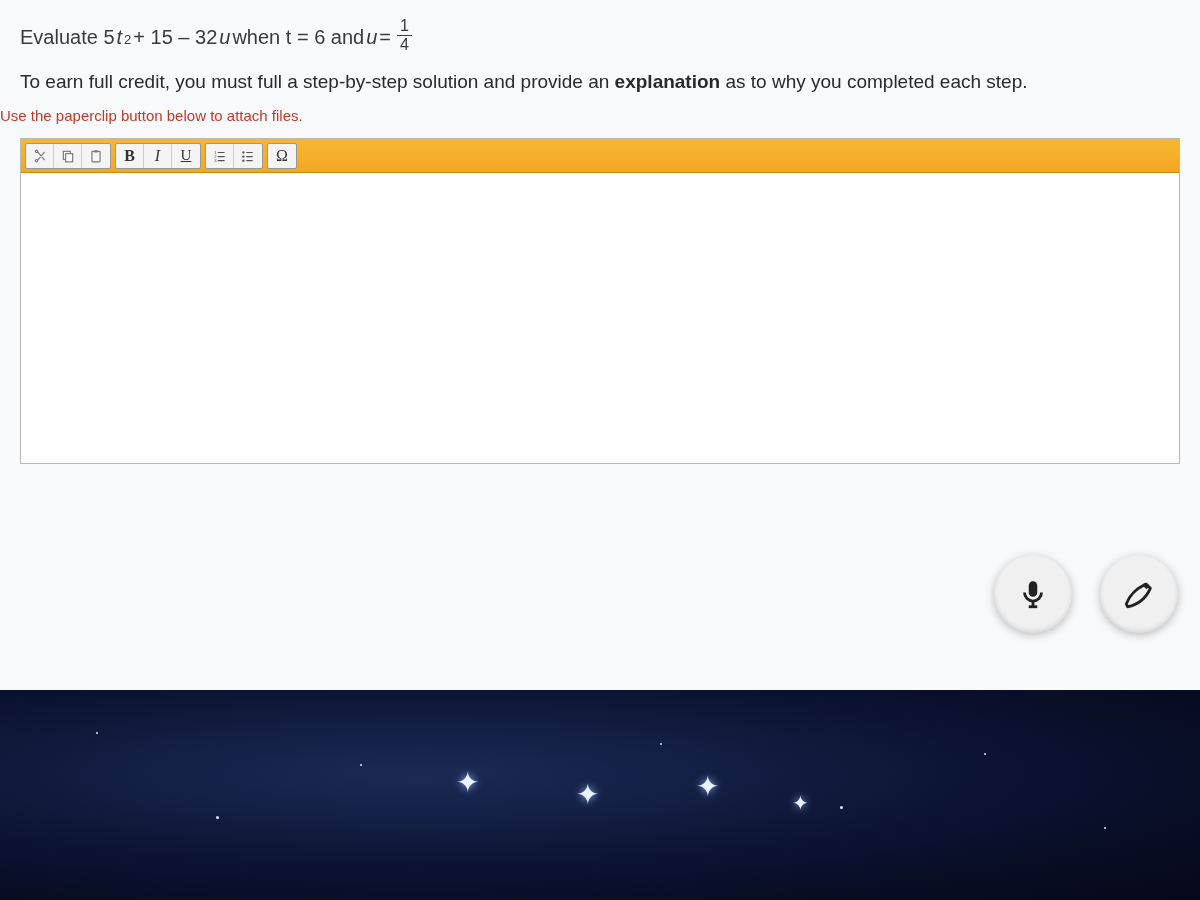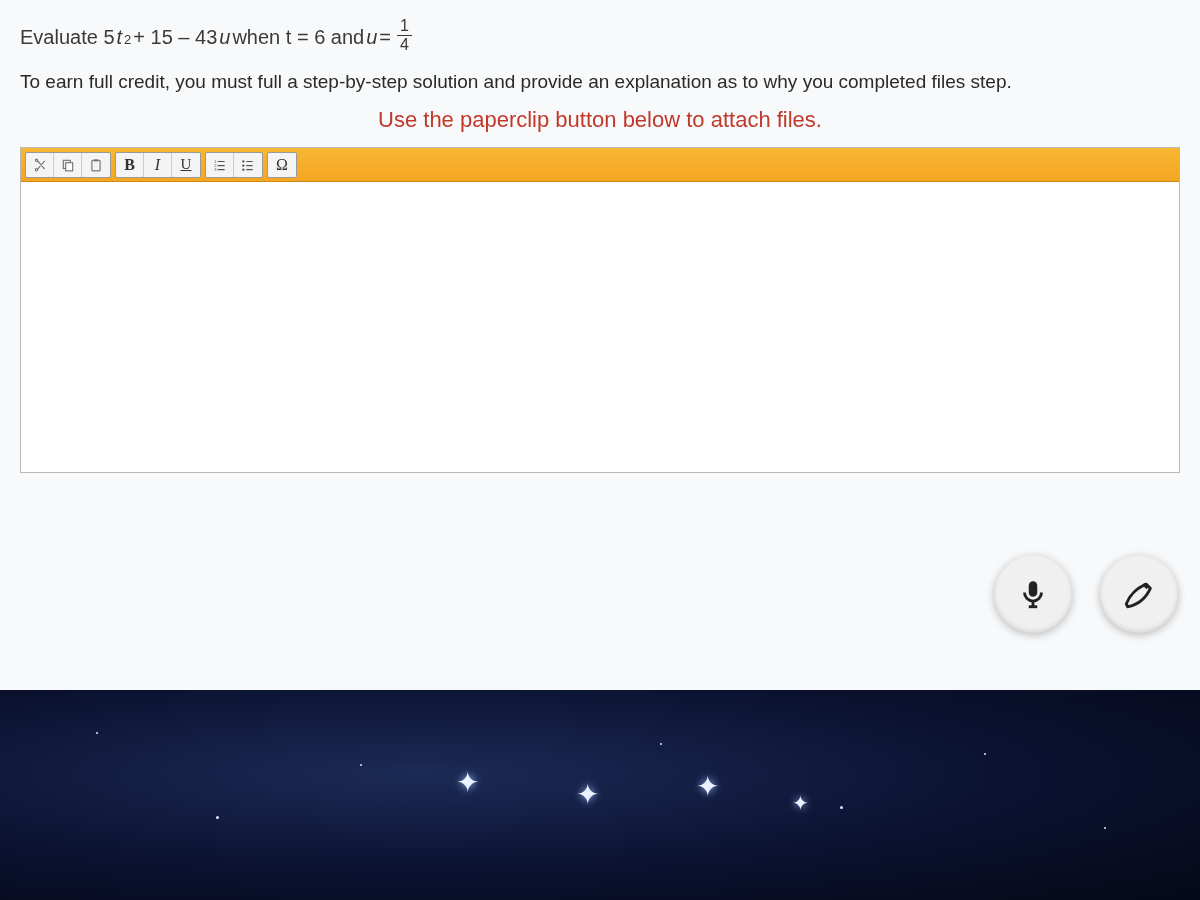--- a/index.html
+++ b/index.html
@@ -29,25 +29,25 @@
       vertical-align: middle;
       margin-left: 4px;
     }
     .frac .num { padding: 0 3px 1px 3px; }
     .frac .den { border-top: 1px solid #3a3a3a; padding: 1px 3px 0 3px; }
     .instruction {
       padding: 8px 20px 6px 20px;
       font-size: 19px;
       color: #2a2a2a;
     }
-    .instruction strong { font-weight: 400; }
+    .instruction strong { font-weight: 700; }
     .attach-hint {
-      text-align: center;
+      text-align: left;
       color: #c0392b;
-      font-size: 22px;
+      font-size: 15px;
       padding: 8px 0 14px 0;
     }
 
     .editor-wrap {
       margin: 0 20px;
       border: 1px solid #b8b8b8;
       background: #fff;
     }
     .toolbar {
       display: flex;
@@ -135,34 +135,34 @@
     }
   </style>
 </head>
 <body>
 
 <div class="question-area">
   <span class="expr">
     <span>Evaluate 5</span>
       <span class="italic">t</span>
       <sup>2</sup>
-      <span> + 15 – 43</span>
+      <span> + 15 – 32</span>
       <span class="italic">u</span>
       <span> when t = 6 and </span>
       <span class="italic">u</span>
       <span> = </span>
     <span class="frac">
       <span class="num">1</span>
       <span class="den">4</span>
     </span>
   </span>
 </div>
 
 <div class="instruction">
-  <span>To earn full credit, you must full a step-by-step solution and provide an </span><strong>explanation</strong><span> as to why you completed files step.</span>
+  <span>To earn full credit, you must full a step-by-step solution and provide an </span><strong>explanation</strong><span> as to why you completed each step.</span>
 </div>
 
 <div class="attach-hint">Use the paperclip button below to attach files.</div>
 
 <div class="editor-wrap">
   <div class="toolbar">
     <div class="tb-group">
       <div class="tb-btn">
         <svg viewBox="0 0 24 24">
             <path fill="none" stroke="#777" stroke-width="2" d="M6 6a2 2 0 1 0 0-4 2 2 0 0 0 0 4zm0 16a2 2 0 1 0 0-4 2 2 0 0 0 0 4zM8 5l12 14M8 19L20 5"></path>

